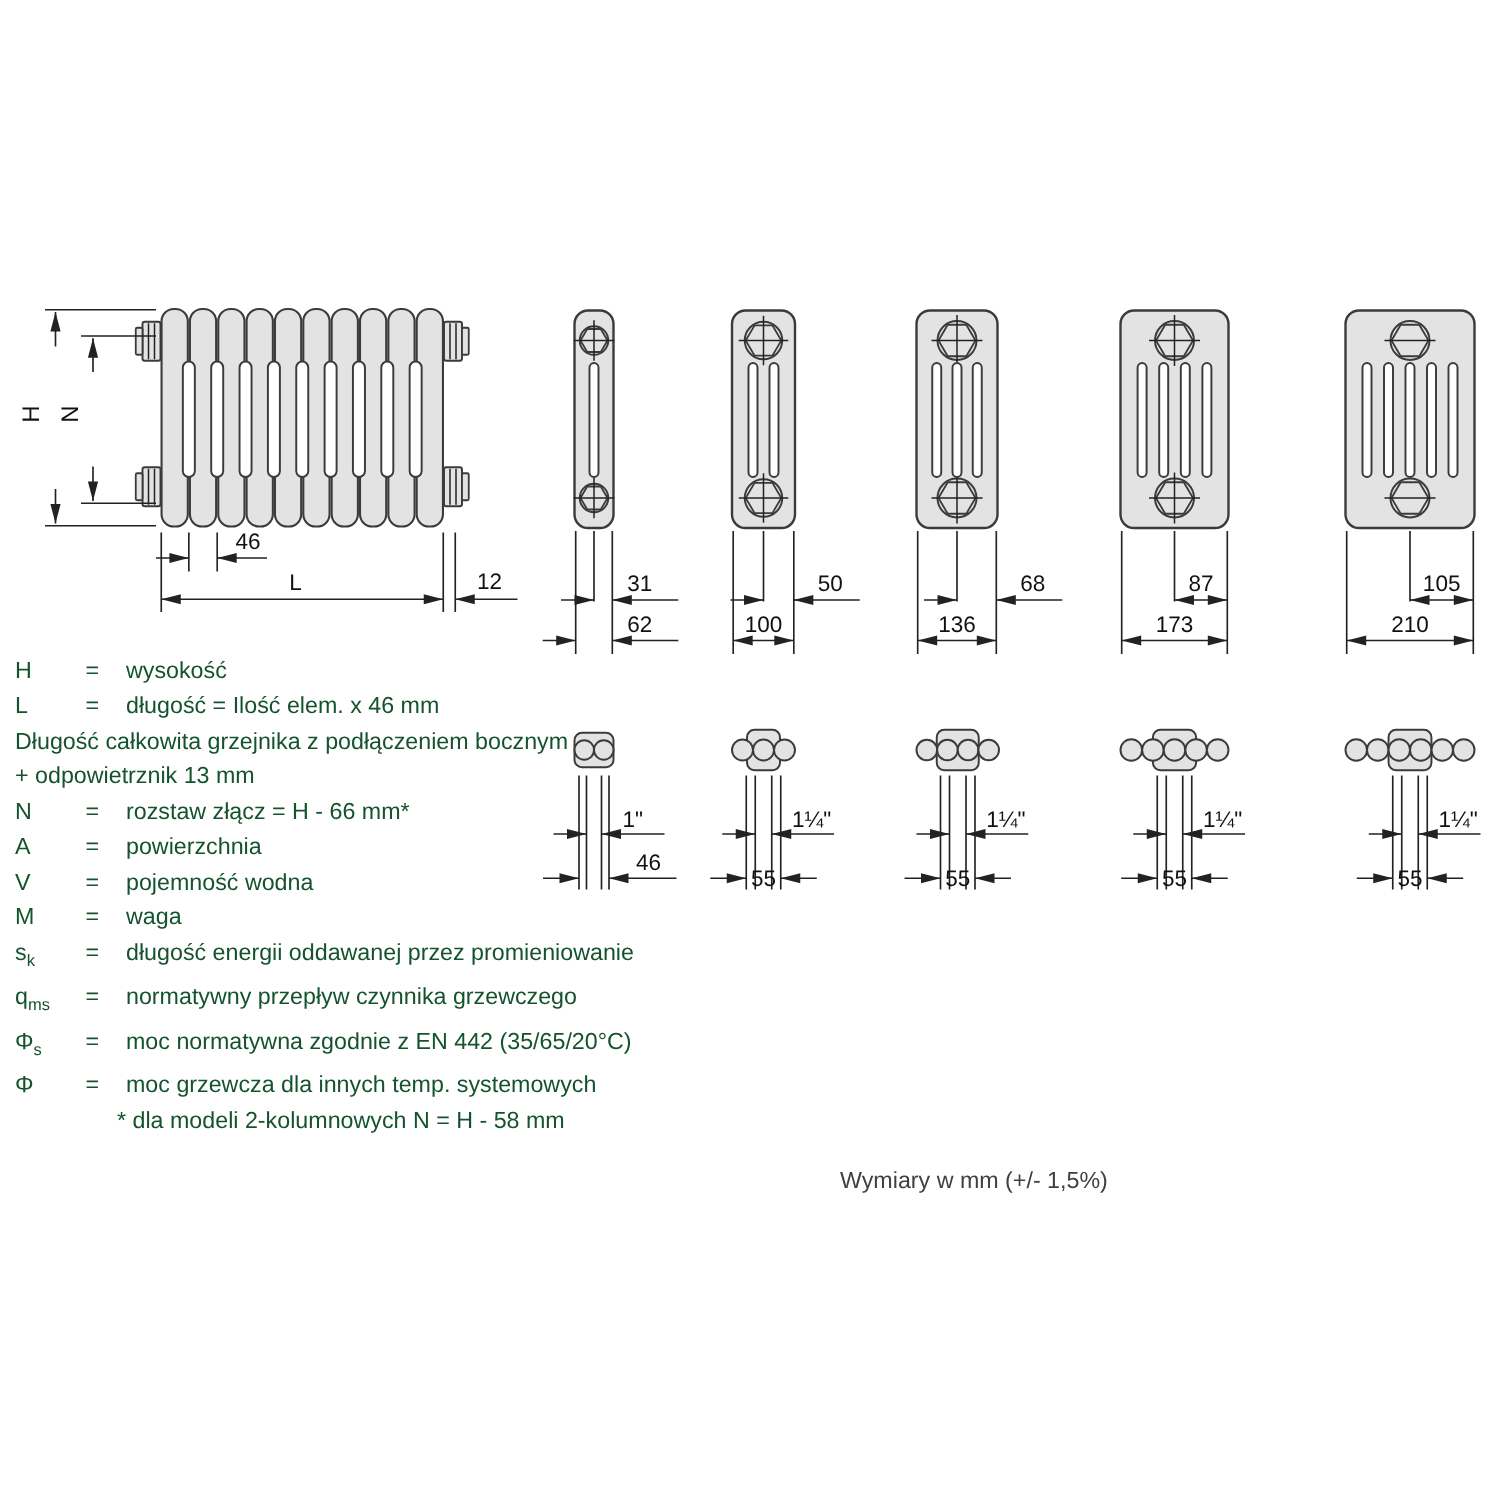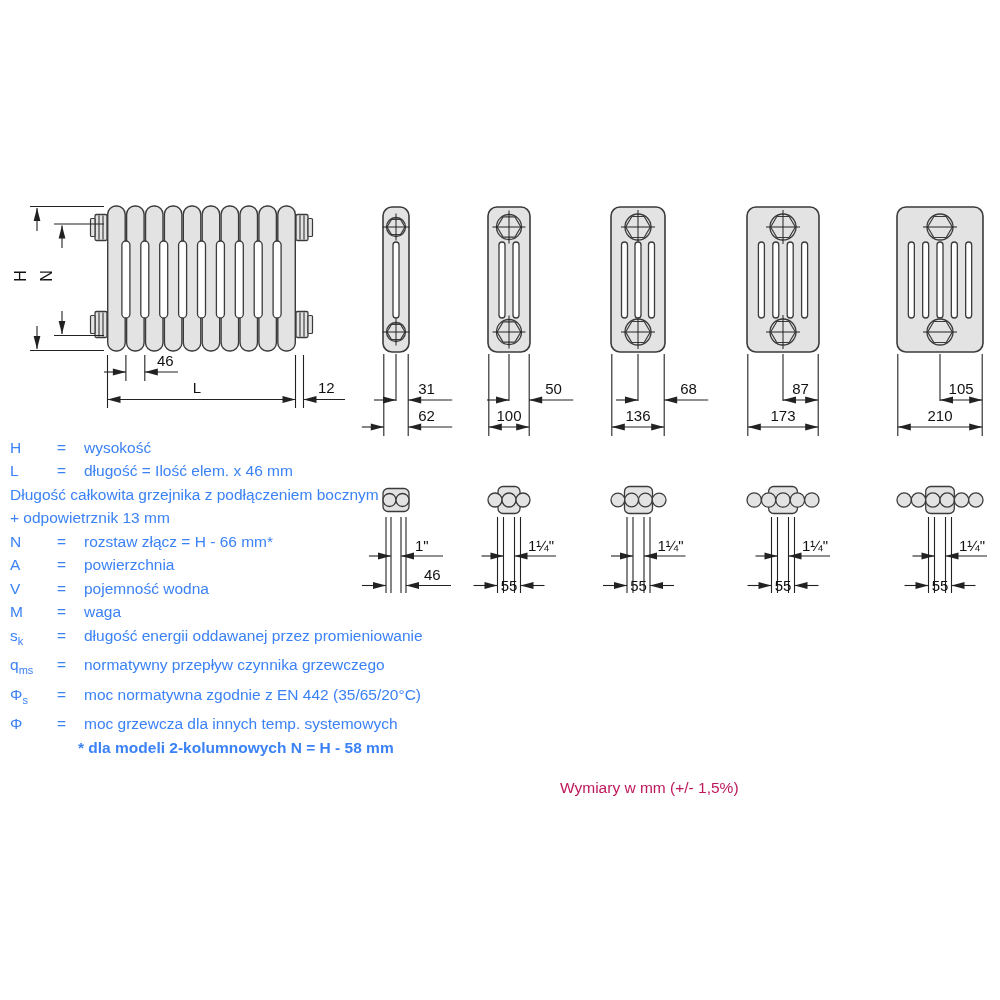--- a/index.html
+++ b/index.html
@@ -3,28 +3,28 @@
 <meta charset="utf-8">
 <style>
   html,body { margin:0; padding:0; background:#fff; }
   .canvas {
     position:relative; width:1000px; height:1000px; background:#ffffff;
     font-family:"Liberation Sans", sans-serif; color:#111; overflow:hidden;
   }
   #diagram { position:absolute; left:0; top:0; }
   #legend {
     position:absolute; left:10px; top:436px; font-size:15.5px;
-    line-height:23.45px; white-space:nowrap; color:#3b82f6;
+    line-height:23.45px; white-space:nowrap; color:#14532d;
   }
   #legend .sym { display:inline-block; width:47px; }
   #legend .eq  { display:inline-block; width:27px; }
   #legend sub  { font-size:11px; }
-  #legend .indent { padding-left:68px;font-weight:bold; }
+  #legend .indent { padding-left:68px; }
   #footer {
-    position:absolute; left:560px; top:779px; font-size:15.5px; color:#be185d;
+    position:absolute; left:560px; top:779px; font-size:15.5px; color:#404040;
   }
   svg text { font-family:"Liberation Sans", sans-serif; }
 </style>
 </head>
 <body>
 
 <div class="canvas">
   <svg id="diagram" width="1000" height="1000" viewBox="0 0 1000 1000">
       <g>
         <rect x="95" y="214.5" width="12" height="26" rx="1.5" ry="1.5" fill="#e3e3e3" stroke="#3b3b3b" stroke-width="1.3"></rect>

